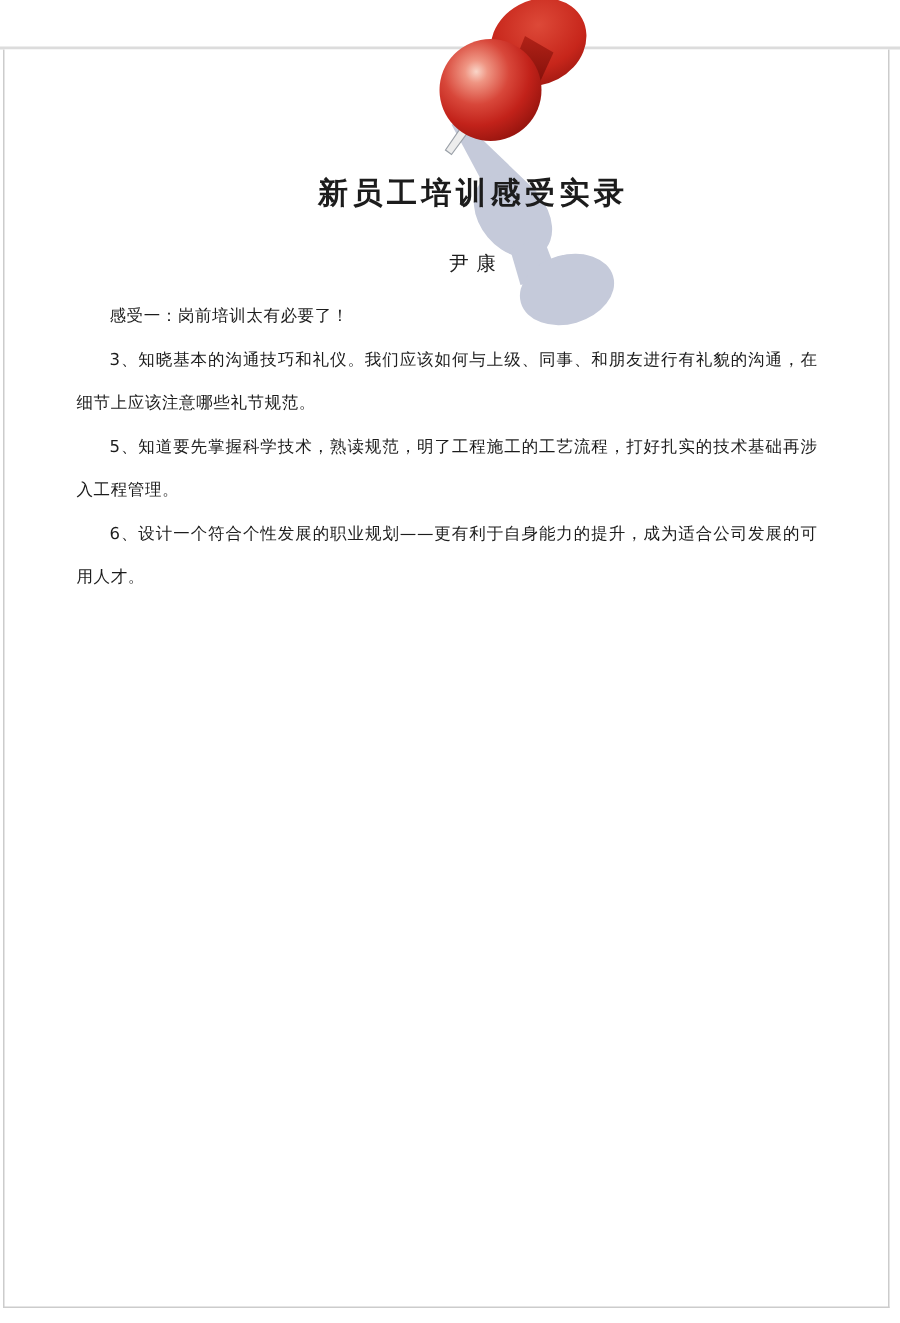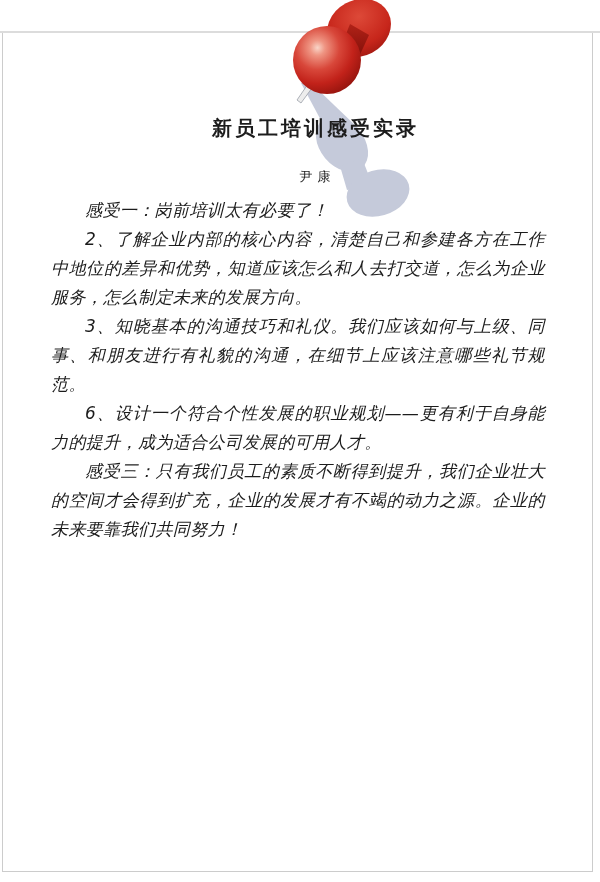--- a/index.html
+++ b/index.html
@@ -28,22 +28,22 @@
   .title{position:relative;z-index:5;margin-top:82px;text-align:center;
     transform:translateX(18px);
     font-size:20px;line-height:26px;font-weight:bold;letter-spacing:3px;
     color:var(--text-color);}
   .author{position:relative;z-index:5;margin-top:27px;text-align:center;
     transform:translateX(20px);
     font-size:13px;line-height:18px;letter-spacing:5px;
     color:var(--text-color);}
   .content{position:relative;z-index:5;margin:10px 47px 0 48px;
     color:var(--text-color);}
-  .content p{font-size:17px;line-height:29px;letter-spacing:0.4px;
-    text-align:justify;text-indent:2em;font-style:italic;}
+  .content p{font-size:11px;line-height:29px;letter-spacing:0.4px;
+    text-align:justify;text-indent:2em;}
 </style>
 </head>
 <body>
 
 <div class="stage">
 
   <div class="top-rule"></div>
 
   <svg class="pushpin" viewBox="0 0 170 230" xmlns="http://www.w3.org/2000/svg" aria-hidden="true">
     <defs>
@@ -81,20 +81,19 @@
     <polygon points="80,44 88,24 107,35 96,59" fill="url(#neckGrad)"></polygon>
 
     <circle cx="65" cy="60" r="34" fill="url(#ballGrad)"></circle>
   </svg>
 
   <div class="page">
     <h1 class="title">新员工培训感受实录</h1>
     <div class="author">尹康</div>
     <div class="content">
         <p>感受一：岗前培训太有必要了！</p>
-        <p>2、了解企业内部的核心内容，清楚自己和参建各方在工作中地位的差异和优势，知道应该怎么和人去打交道，怎么为企业服务，怎么制定未来的发展方向。</p>
         <p>3、知晓基本的沟通技巧和礼仪。我们应该如何与上级、同事、和朋友进行有礼貌的沟通，在细节上应该注意哪些礼节规范。</p>
+        <p>5、知道要先掌握科学技术，熟读规范，明了工程施工的工艺流程，打好扎实的技术基础再涉入工程管理。</p>
         <p>6、设计一个符合个性发展的职业规划——更有利于自身能力的提升，成为适合公司发展的可用人才。</p>
-        <p>感受三：只有我们员工的素质不断得到提升，我们企业壮大的空间才会得到扩充，企业的发展才有不竭的动力之源。企业的未来要靠我们共同努力！</p>
       </div>
   </div>
 
 </div>
 
 </body></html>

